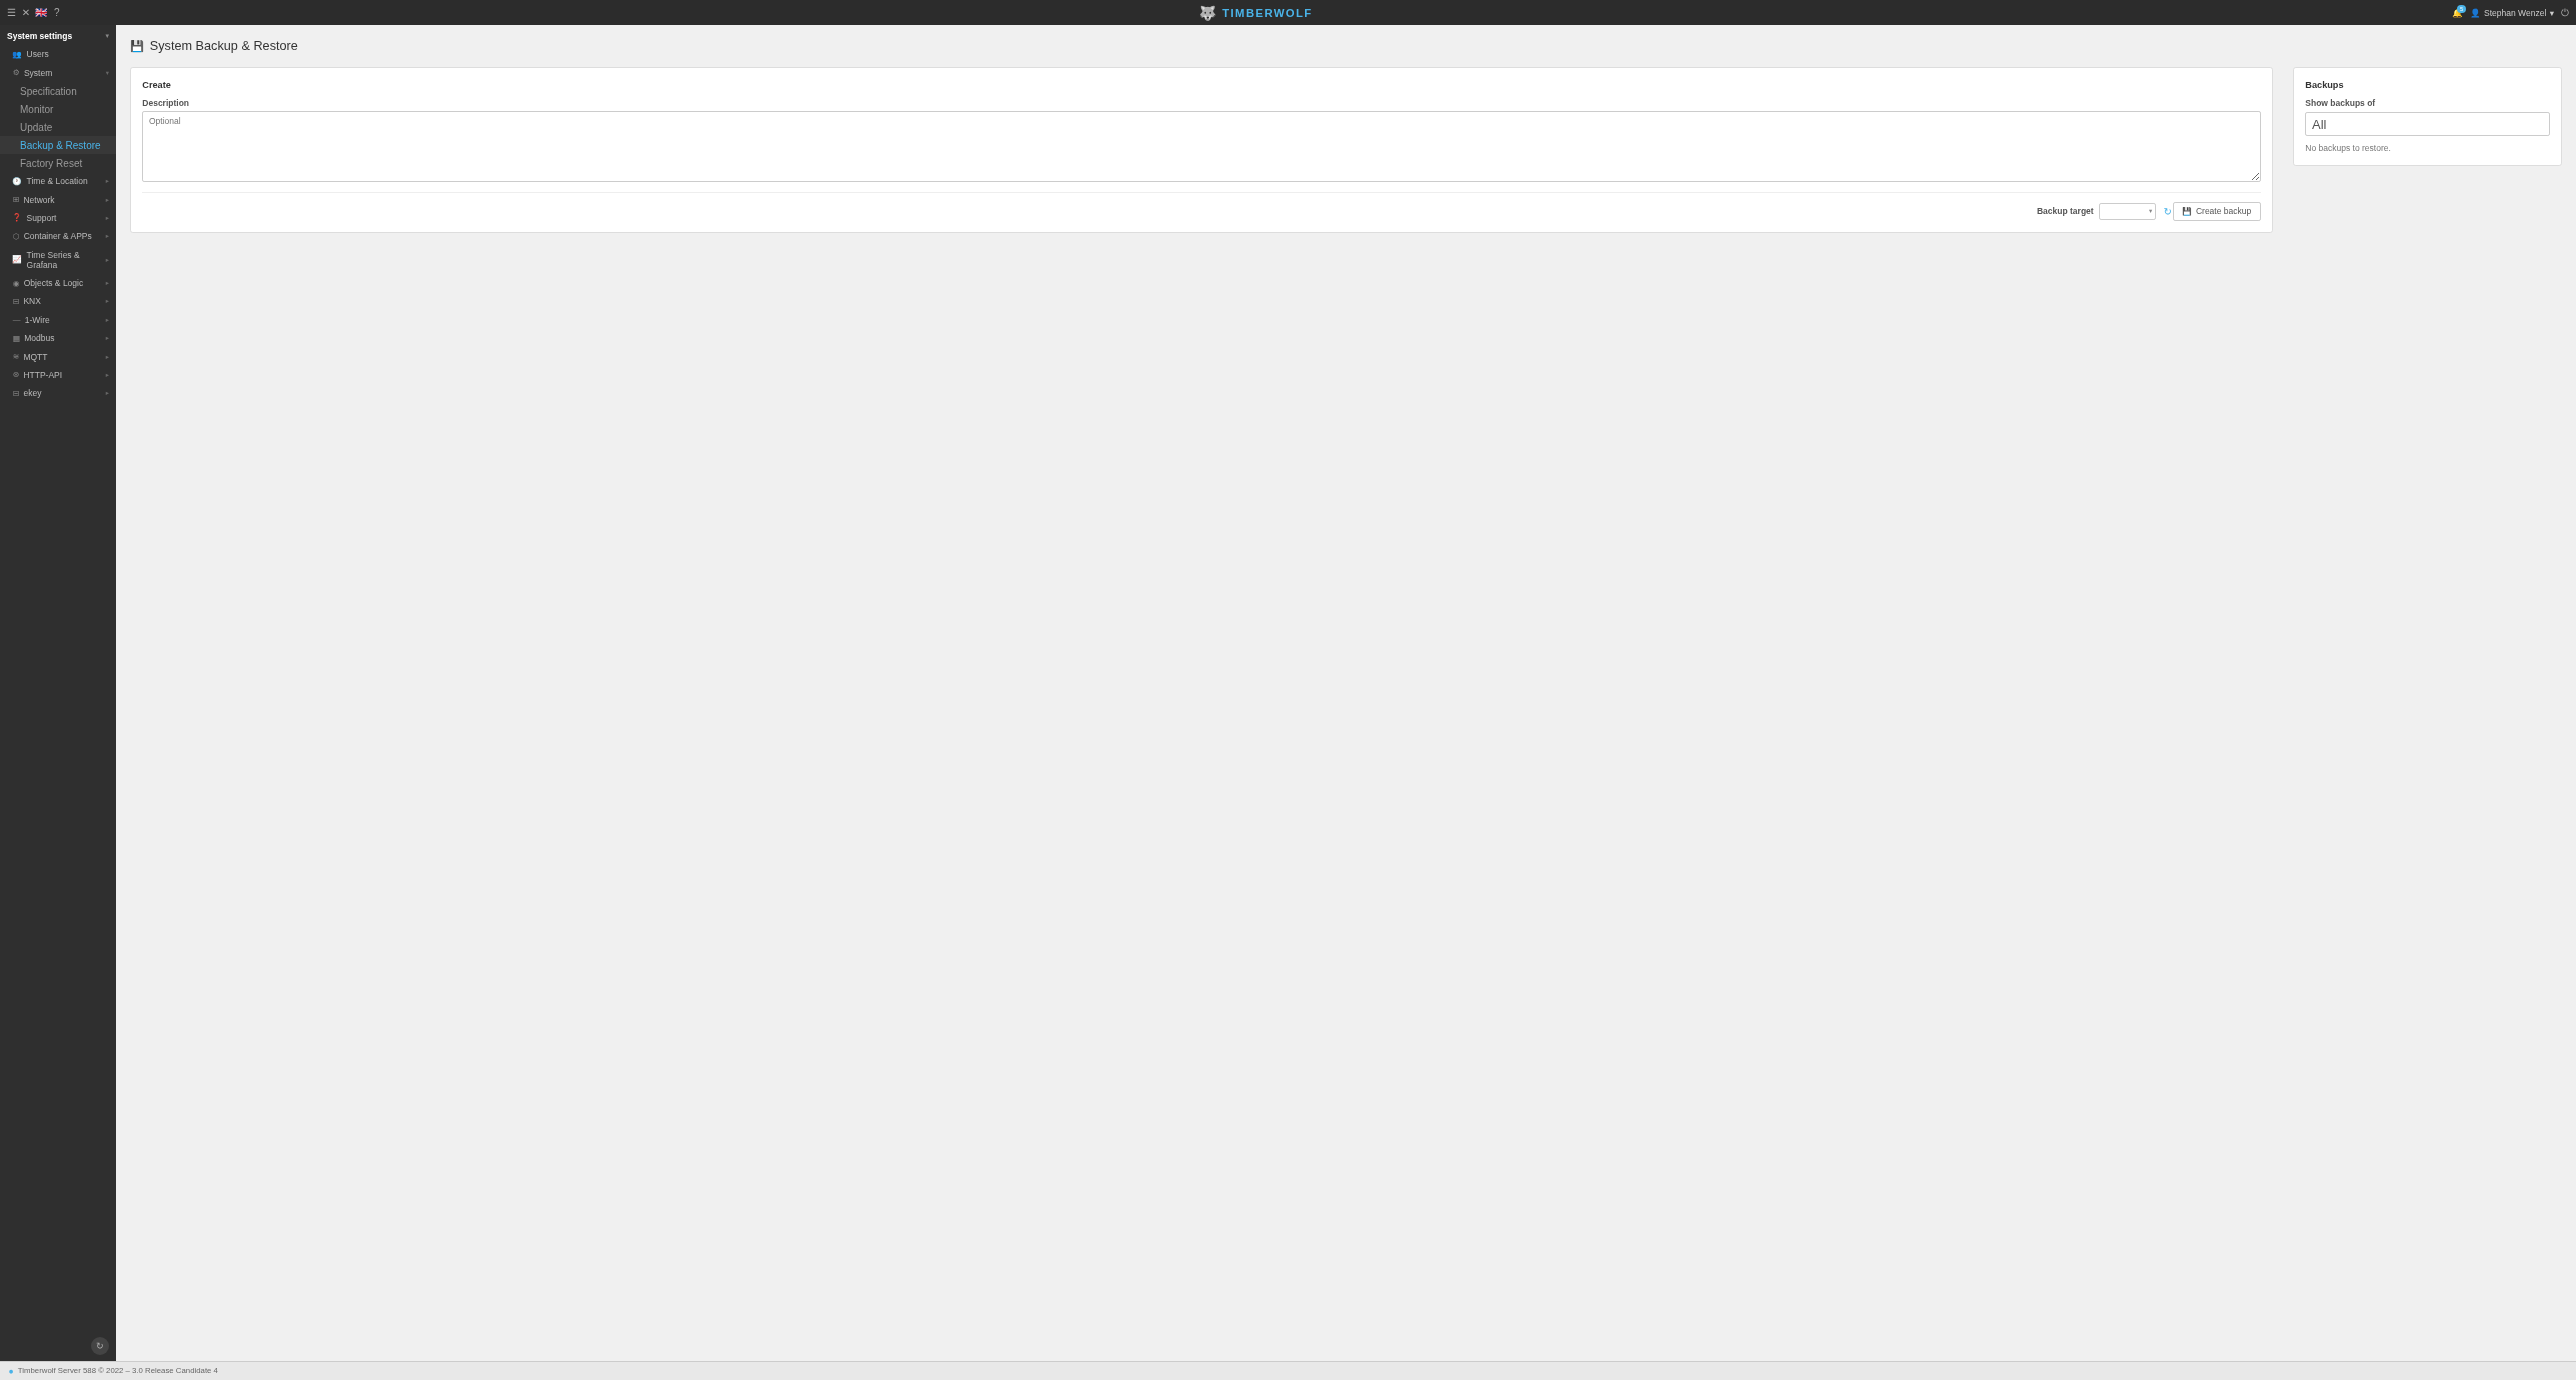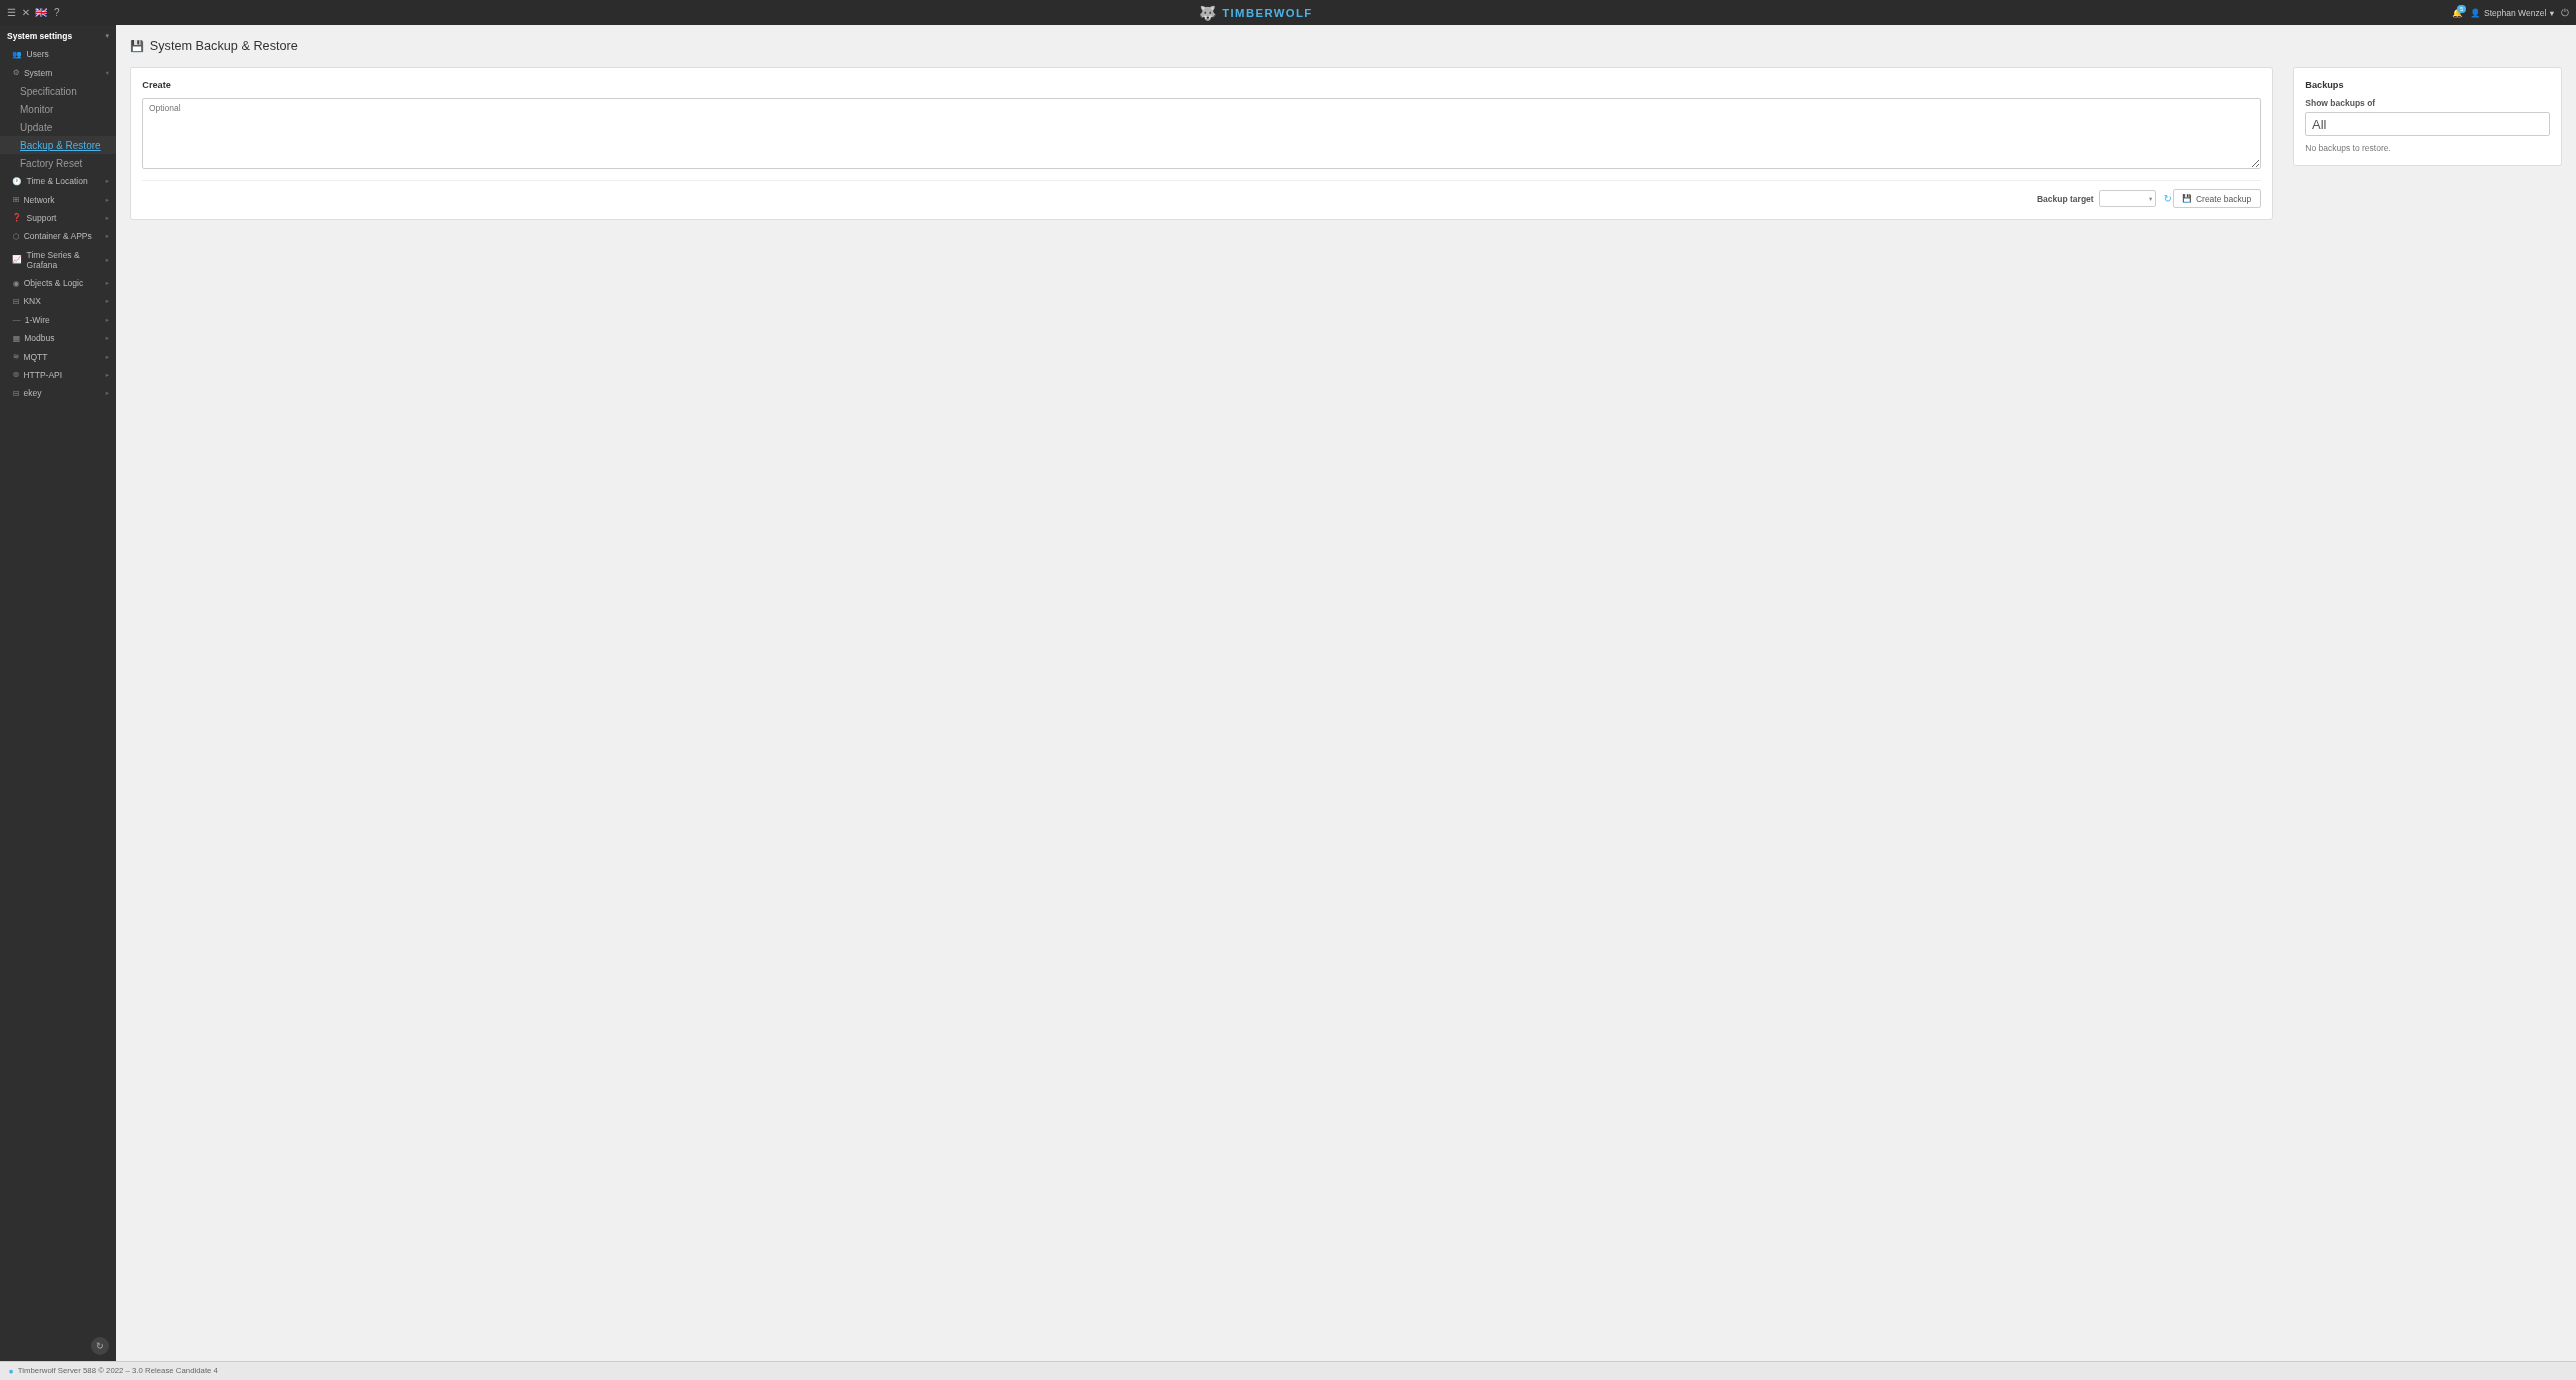--- a/index.html
+++ b/index.html
@@ -67,21 +67,21 @@
     .sidebar-item .item-left { display: flex; align-items: center; gap: 4.2px; }
     .sidebar-item .item-icon { font-size: 7.8px; color: #888; }
     .sidebar-item .expand-icon { font-size: 6.4px; color: #666; }
 
     .sidebar-sub-item {
       padding: 3.5px 7px 3.5px 20px;
       font-size: 10px;
       color: #999;
       cursor: pointer;
     }
-    .sidebar-sub-item.active { color: #4ab3e8; background: #383838; text-decoration: underline; }
+    .sidebar-sub-item.active { color: #4ab3e8; background: #383838; }
 
     .sidebar-bottom {
       margin-top: auto;
       padding: 5.7px 7px;
       display: flex;
       justify-content: flex-end;
     }
     .refresh-btn-sidebar { background: #444; border: none; border-radius: 50%; width: 18.4px; height: 18.4px; display: flex; align-items: center; justify-content: center; cursor: pointer; color: #aaa; font-size: 9.2px; }
 
     
@@ -385,20 +385,21 @@
       <h1 class="page-title">System Backup &amp; Restore</h1>
     </div>
 
     <div class="two-col-layout">
 
       <div class="create-col">
         <div class="create-panel">
           <div class="create-panel-title">Create</div>
 
           <div class="form-group">
+            <label class="form-label">Description</label>
             <textarea class="form-textarea" placeholder="Optional" style=""></textarea>
           </div>
 
           <div class="create-footer">
             <div class="backup-target-left">
               <span class="backup-target-label">Backup target</span>
               <div class="select-wrapper">
                 <select class="backup-target-select">
                   <option value=""></option>
                 </select>

